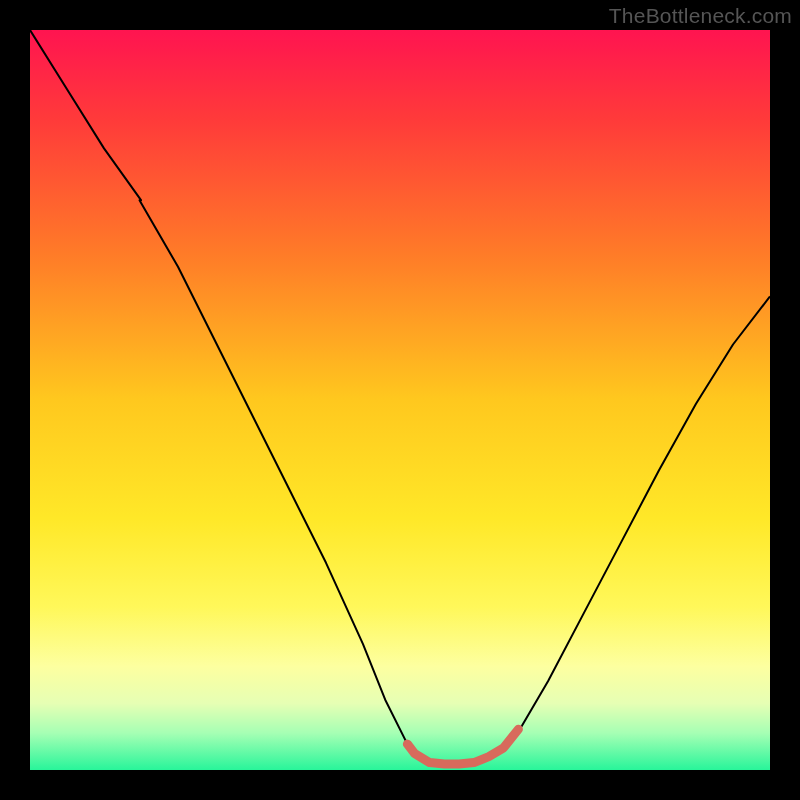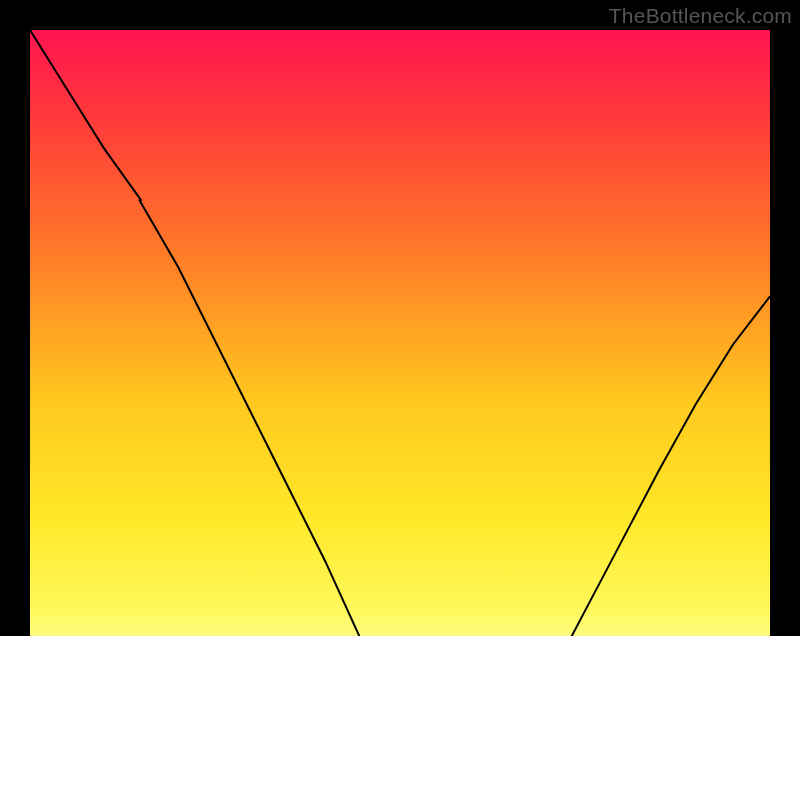--- a/index.html
+++ b/index.html
@@ -3,21 +3,21 @@
 <meta charset="utf-8">
 <style>
   body {
     margin: 0;
     padding: 0;
     background: #fff;
     font-family: Arial, Helvetica, sans-serif;
   }
   .frame {
     width: 800px;
-    height: 636px;
+    height: 800px;
     position: relative;
     background: #000;
     overflow: hidden;
   }
   .watermark {
     position: absolute;
     top: 4px;
     right: 8px;
     z-index: 10;
     color: #555;

